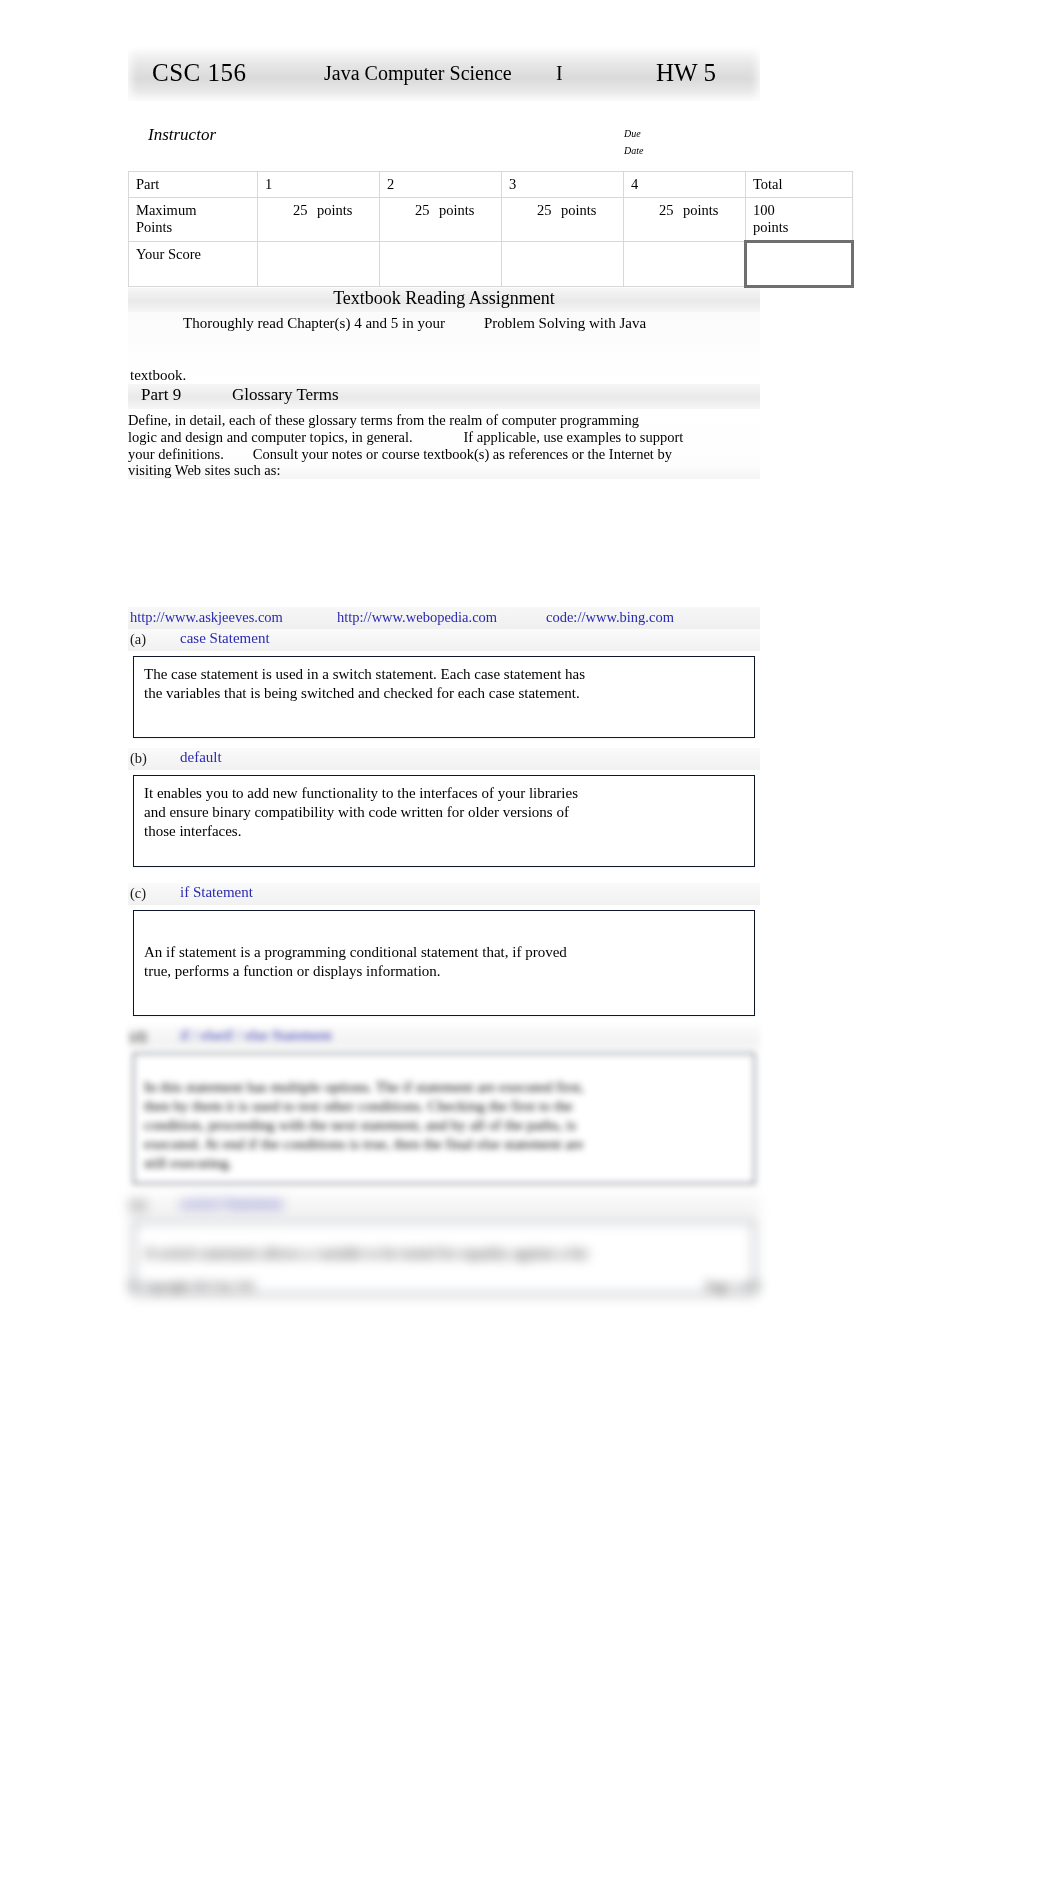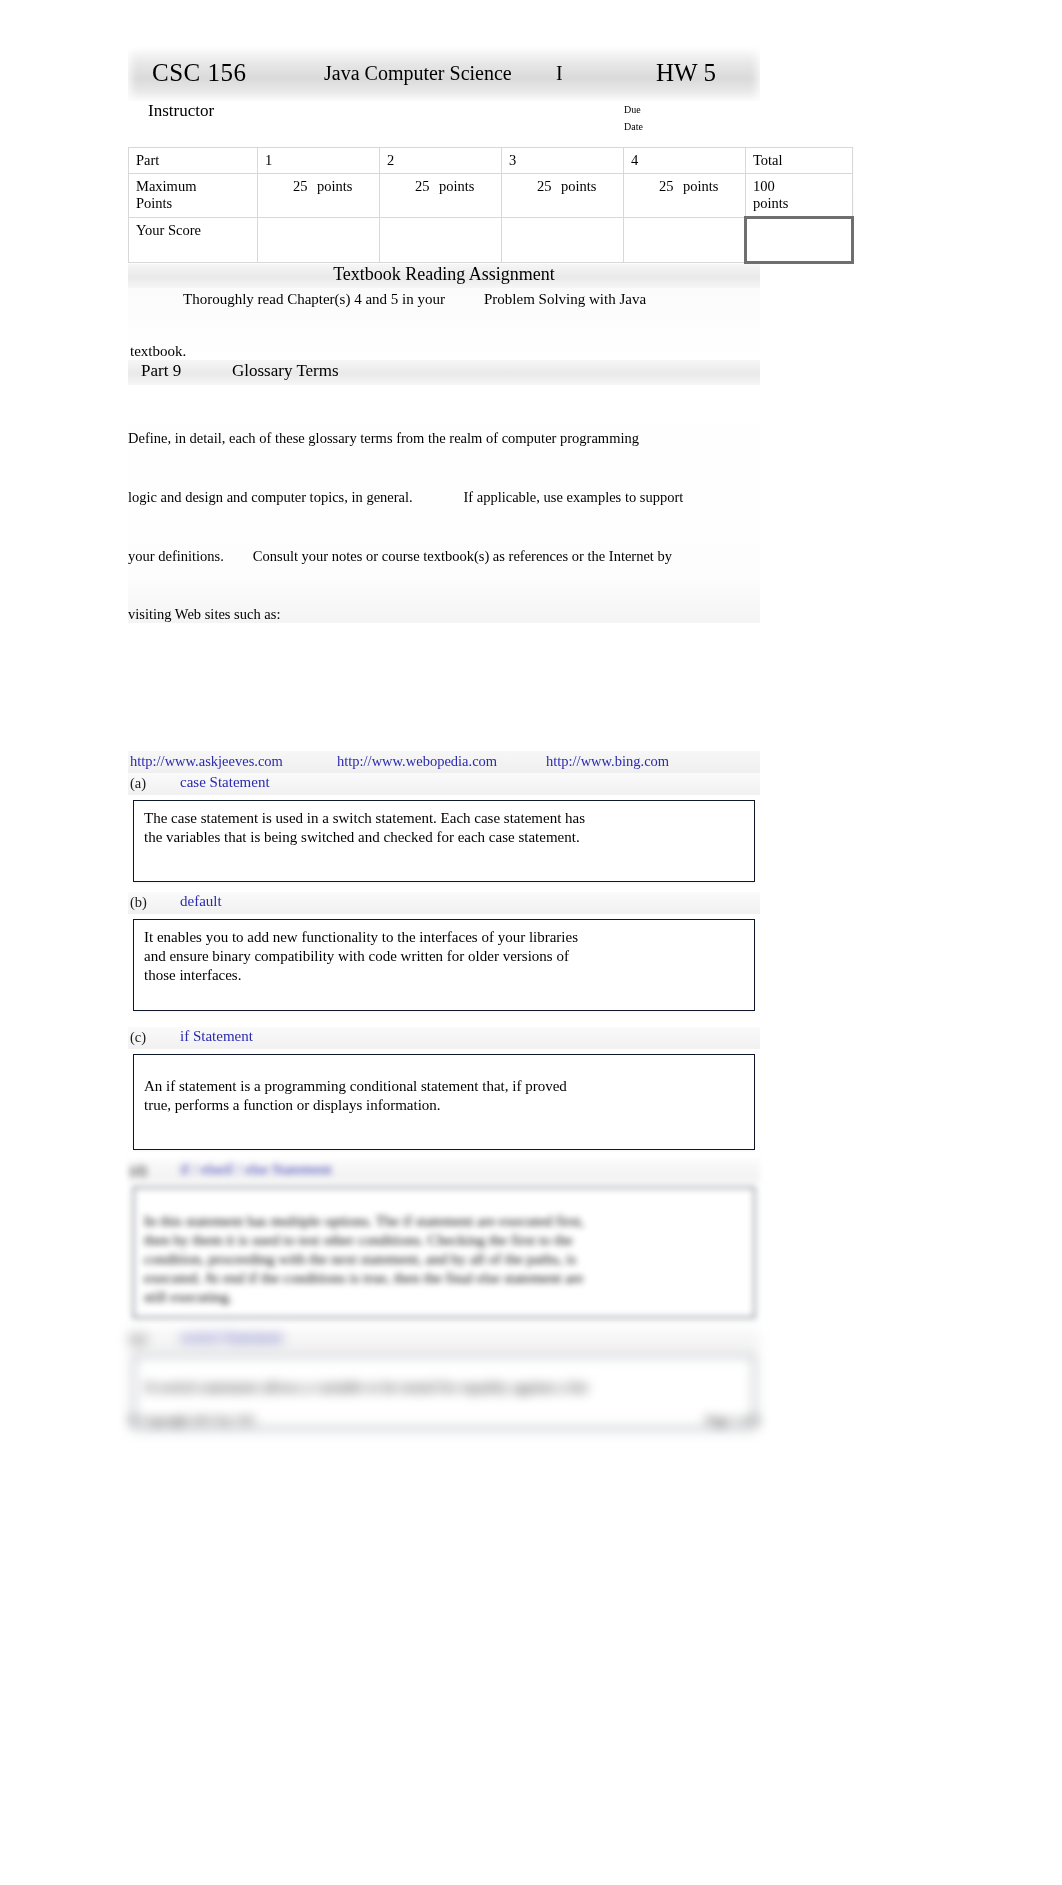--- a/index.html
+++ b/index.html
@@ -60,22 +60,23 @@
     position: absolute;
     left: 528px;
     font-size: 25px;
     text-align: right;
   }
 
   
   .info-row {
     position: relative;
     height: 46px;
-    margin-top: 0;
-    filter: blur(0.5px);
+    margin-top: 24px;
+    filter: blur(0.5px);
+    font-style: italic;
   }
   .info-row .instructor {
     position: absolute;
     left: 20px;
     top: 0px;
     font-size: 17px;
   }
   .info-row .due {
     position: absolute;
     left: 496px;
@@ -153,21 +154,21 @@
   .readline .r2 { margin-left: 2px; margin-top: 34px; }
 
   .para {
     width: 632px;
     font-size: 14.5px;
     line-height: 16.8px;
     padding-top: 3px;
     filter: blur(0.5px);
     background: linear-gradient(to bottom,#ffffff 0%,#fdfdfd 80%, #f4f4f4 100%);
   }
-  .para .ln { display: block; white-space: pre; margin-top: 42px; }
+  .para .ln { display: block; white-space: pre; }
 
   .gap { height: 128px; }
 
   
   .urlrow {
     position: relative;
     width: 632px;
     height: 22px;
     background: linear-gradient(to bottom,#f7f7f7,#efefef);
     filter: blur(0.5px);
@@ -311,21 +312,21 @@
       <span class="ln">logic and design and computer topics, in general.              If applicable, use examples to support</span>
       <span class="ln">your definitions.        Consult your notes or course textbook(s) as references or the Internet by</span>
       <span class="ln">visiting Web sites such as:</span>
     </div>
 
     <div class="gap"></div>
 
     <div class="urlrow">
       <span class="url u1">http://www.askjeeves.com</span>
       <span class="url u2">http://www.webopedia.com</span>
-      <span class="url u3">http://www.bing.com</span>
+      <span class="url u3">code://www.bing.com</span>
     </div>
 
     <div class="gitem b05">
       <div class="glabel">
         <span class="letter">(a)</span>
         <span class="term">case Statement</span>
       </div>
       <div class="abox" style="min-height:62px;">
         <span class="ln">The case statement is used in a switch statement. Each case statement has</span>
         <span class="ln">the variables that is being switched and checked for each case statement.</span>
@@ -346,21 +347,21 @@
       </div>
     </div>
 
     <div class="spacer-md"></div>
 
     <div class="gitem b05">
       <div class="glabel">
         <span class="letter">(c)</span>
         <span class="term">if Statement</span>
       </div>
-      <div class="abox" style="min-height:62px;padding-top:22px;">
+      <div class="abox" style="min-height:62px;padding-top:32px;">
         <span class="ln">An if statement is a programming conditional statement that, if proved</span>
         <span class="ln">true, performs a function or displays information.</span>
       </div>
     </div>
 
     <div class="spacer-sm"></div>
 
     <div class="gitem b30">
       <div class="glabel">
         <span class="letter">(d)</span>

